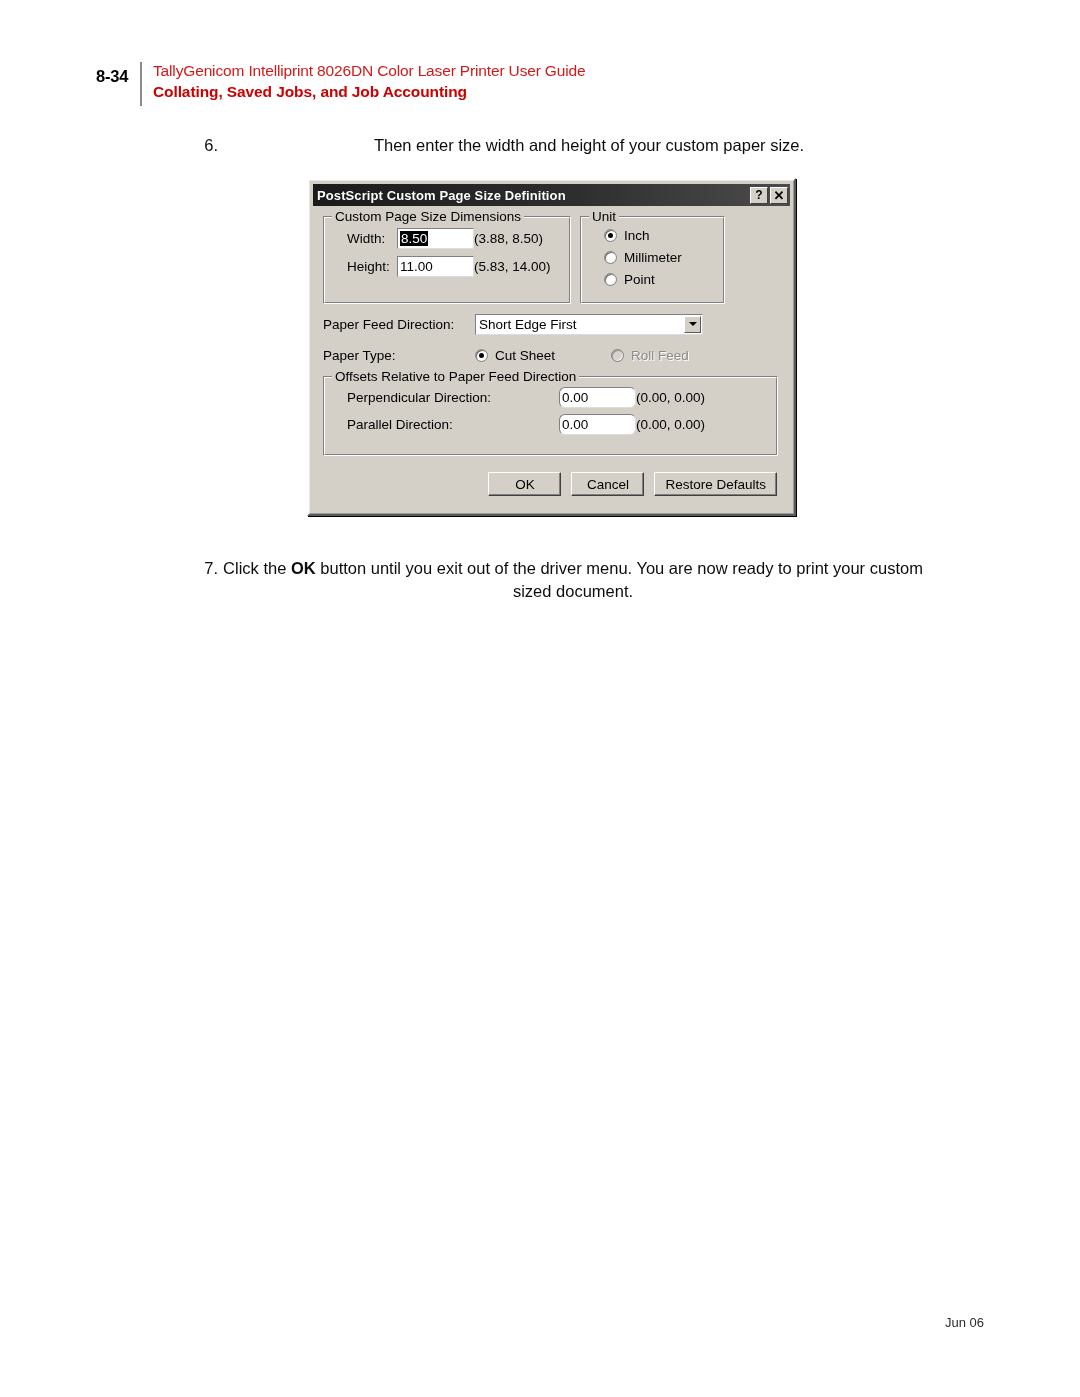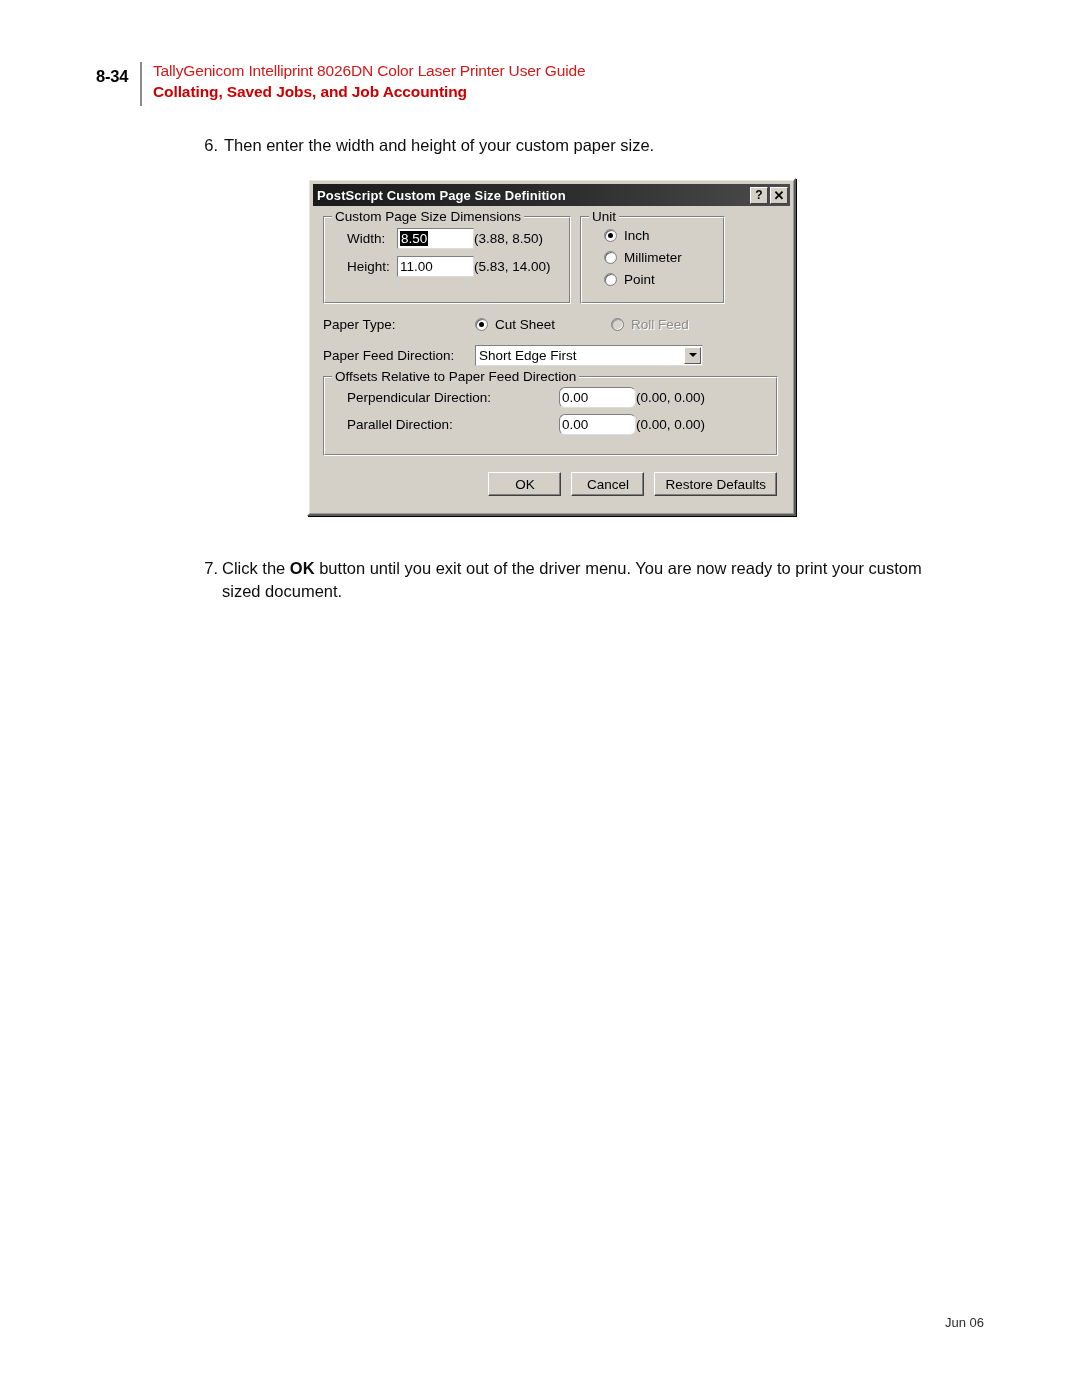--- a/index.html
+++ b/index.html
@@ -73,20 +73,21 @@
   .step .num {
     position: absolute;
     left: 0;
     top: 0;
     width: 24px;
     text-align: right;
   }
   .step .body {
     margin-left: 30px;
     display: block;
+    text-align: center;
   }
   #step-6 {
     left: 194px;
     top: 134px;
     width: 760px;
   }
   #step-7 {
     left: 194px;
     top: 557px;
     width: 730px;
@@ -489,47 +490,47 @@
                 <span class="radio"></span>
                 <span class="radio-label">Millimeter</span>
               </div>
               <div class="radio-row">
                 <span class="radio"></span>
                 <span class="radio-label">Point</span>
               </div>
             </div>
           </div>
 
+        </div>
+
+        <div class="plain-row">
+          <div class="plain-label">Paper Feed Direction:</div>
+          <div class="combo">
+            <span>Short Edge First</span>
+            <span class="combo-arrow">
+                <i></i>
+              </span>
+          </div>
         </div>
 
         <div class="plain-row">
           <div class="plain-label">Paper Type:</div>
           <div class="paper-type-opts">
             <div class="radio-row">
               <span class="radio checked"></span>
               <span class="radio-label">Cut Sheet</span>
             </div>
             <div class="pt-gap"></div>
             <div class="radio-row">
               <span class="radio disabled"></span>
               <span class="radio-label disabled">Roll Feed</span>
             </div>
           </div>
         </div>
 
-        <div class="plain-row">
-          <div class="plain-label">Paper Feed Direction:</div>
-          <div class="combo">
-            <span>Short Edge First</span>
-            <span class="combo-arrow">
-                <i></i>
-              </span>
-          </div>
-        </div>
-
         <div class="groupbox" id="gb-offsets">
           <div class="gb-inner">
             <div class="gb-legend">Offsets Relative to Paper Feed Direction</div>
 
             <div class="off-row">
               <div class="off-label">Perpendicular Direction:</div>
               <div class="off-textbox">
                 <span>0.00</span>
               </div>
               <div class="range-hint">(0.00, 0.00)</div>

